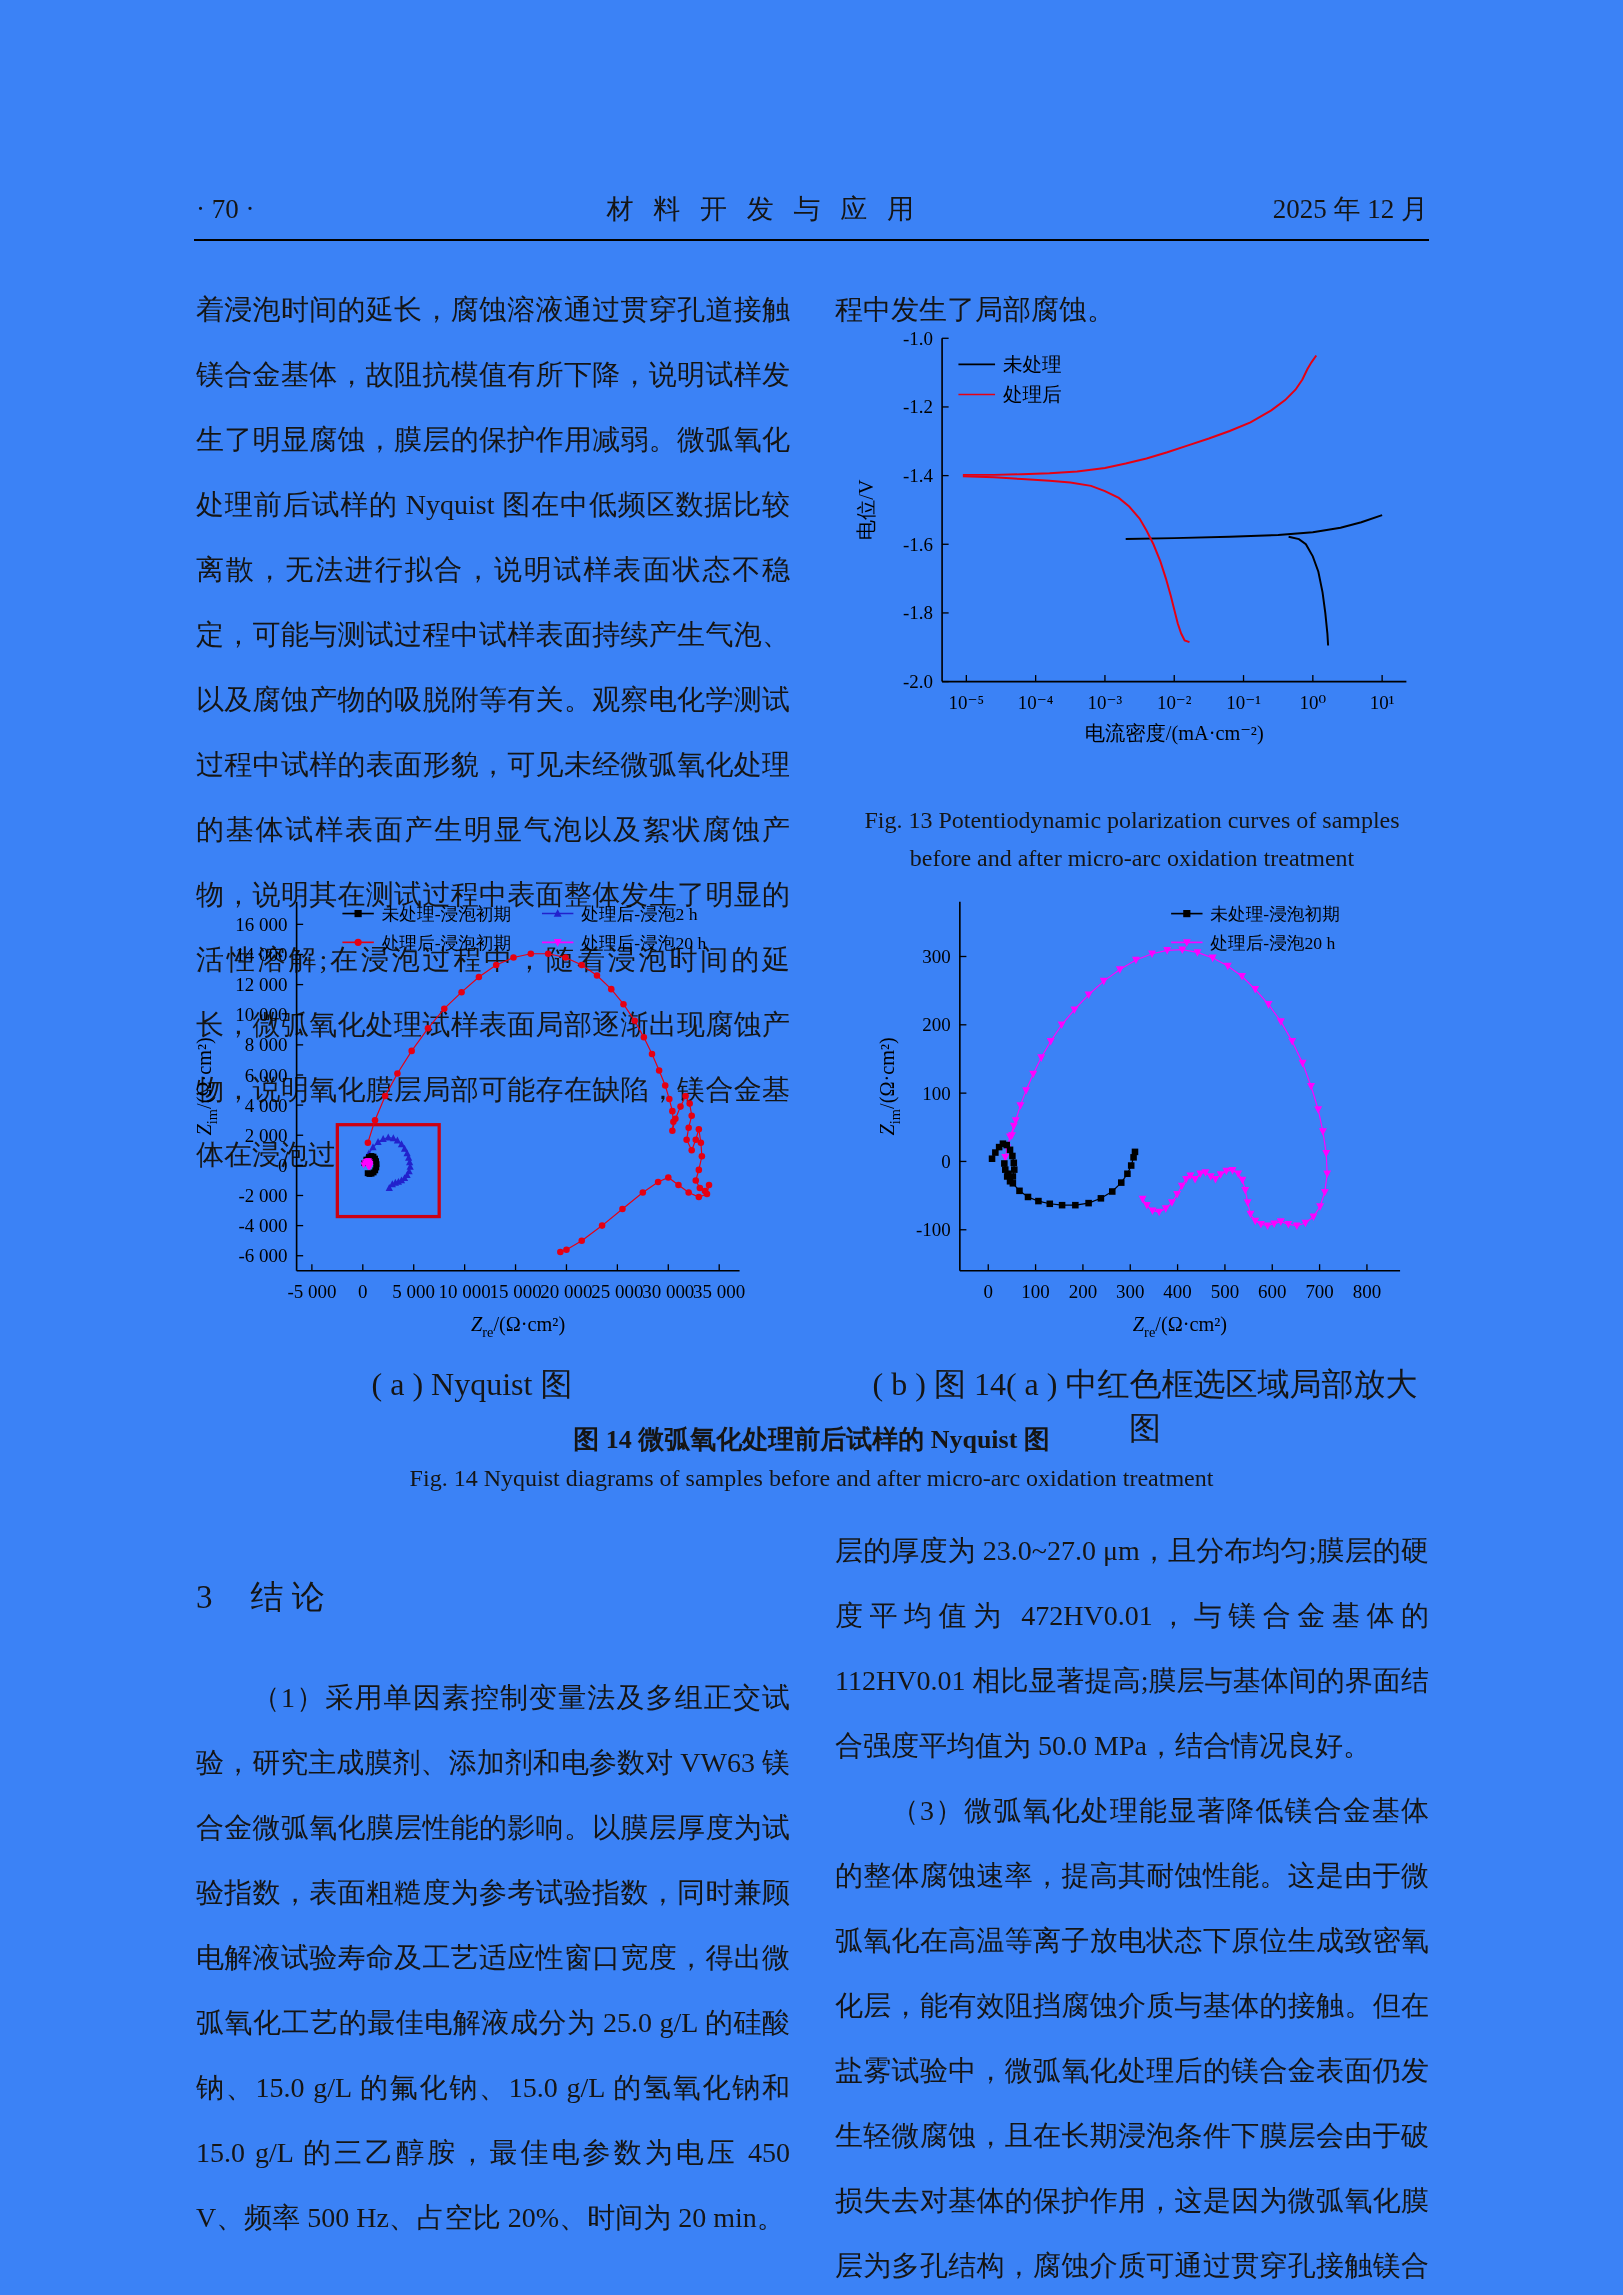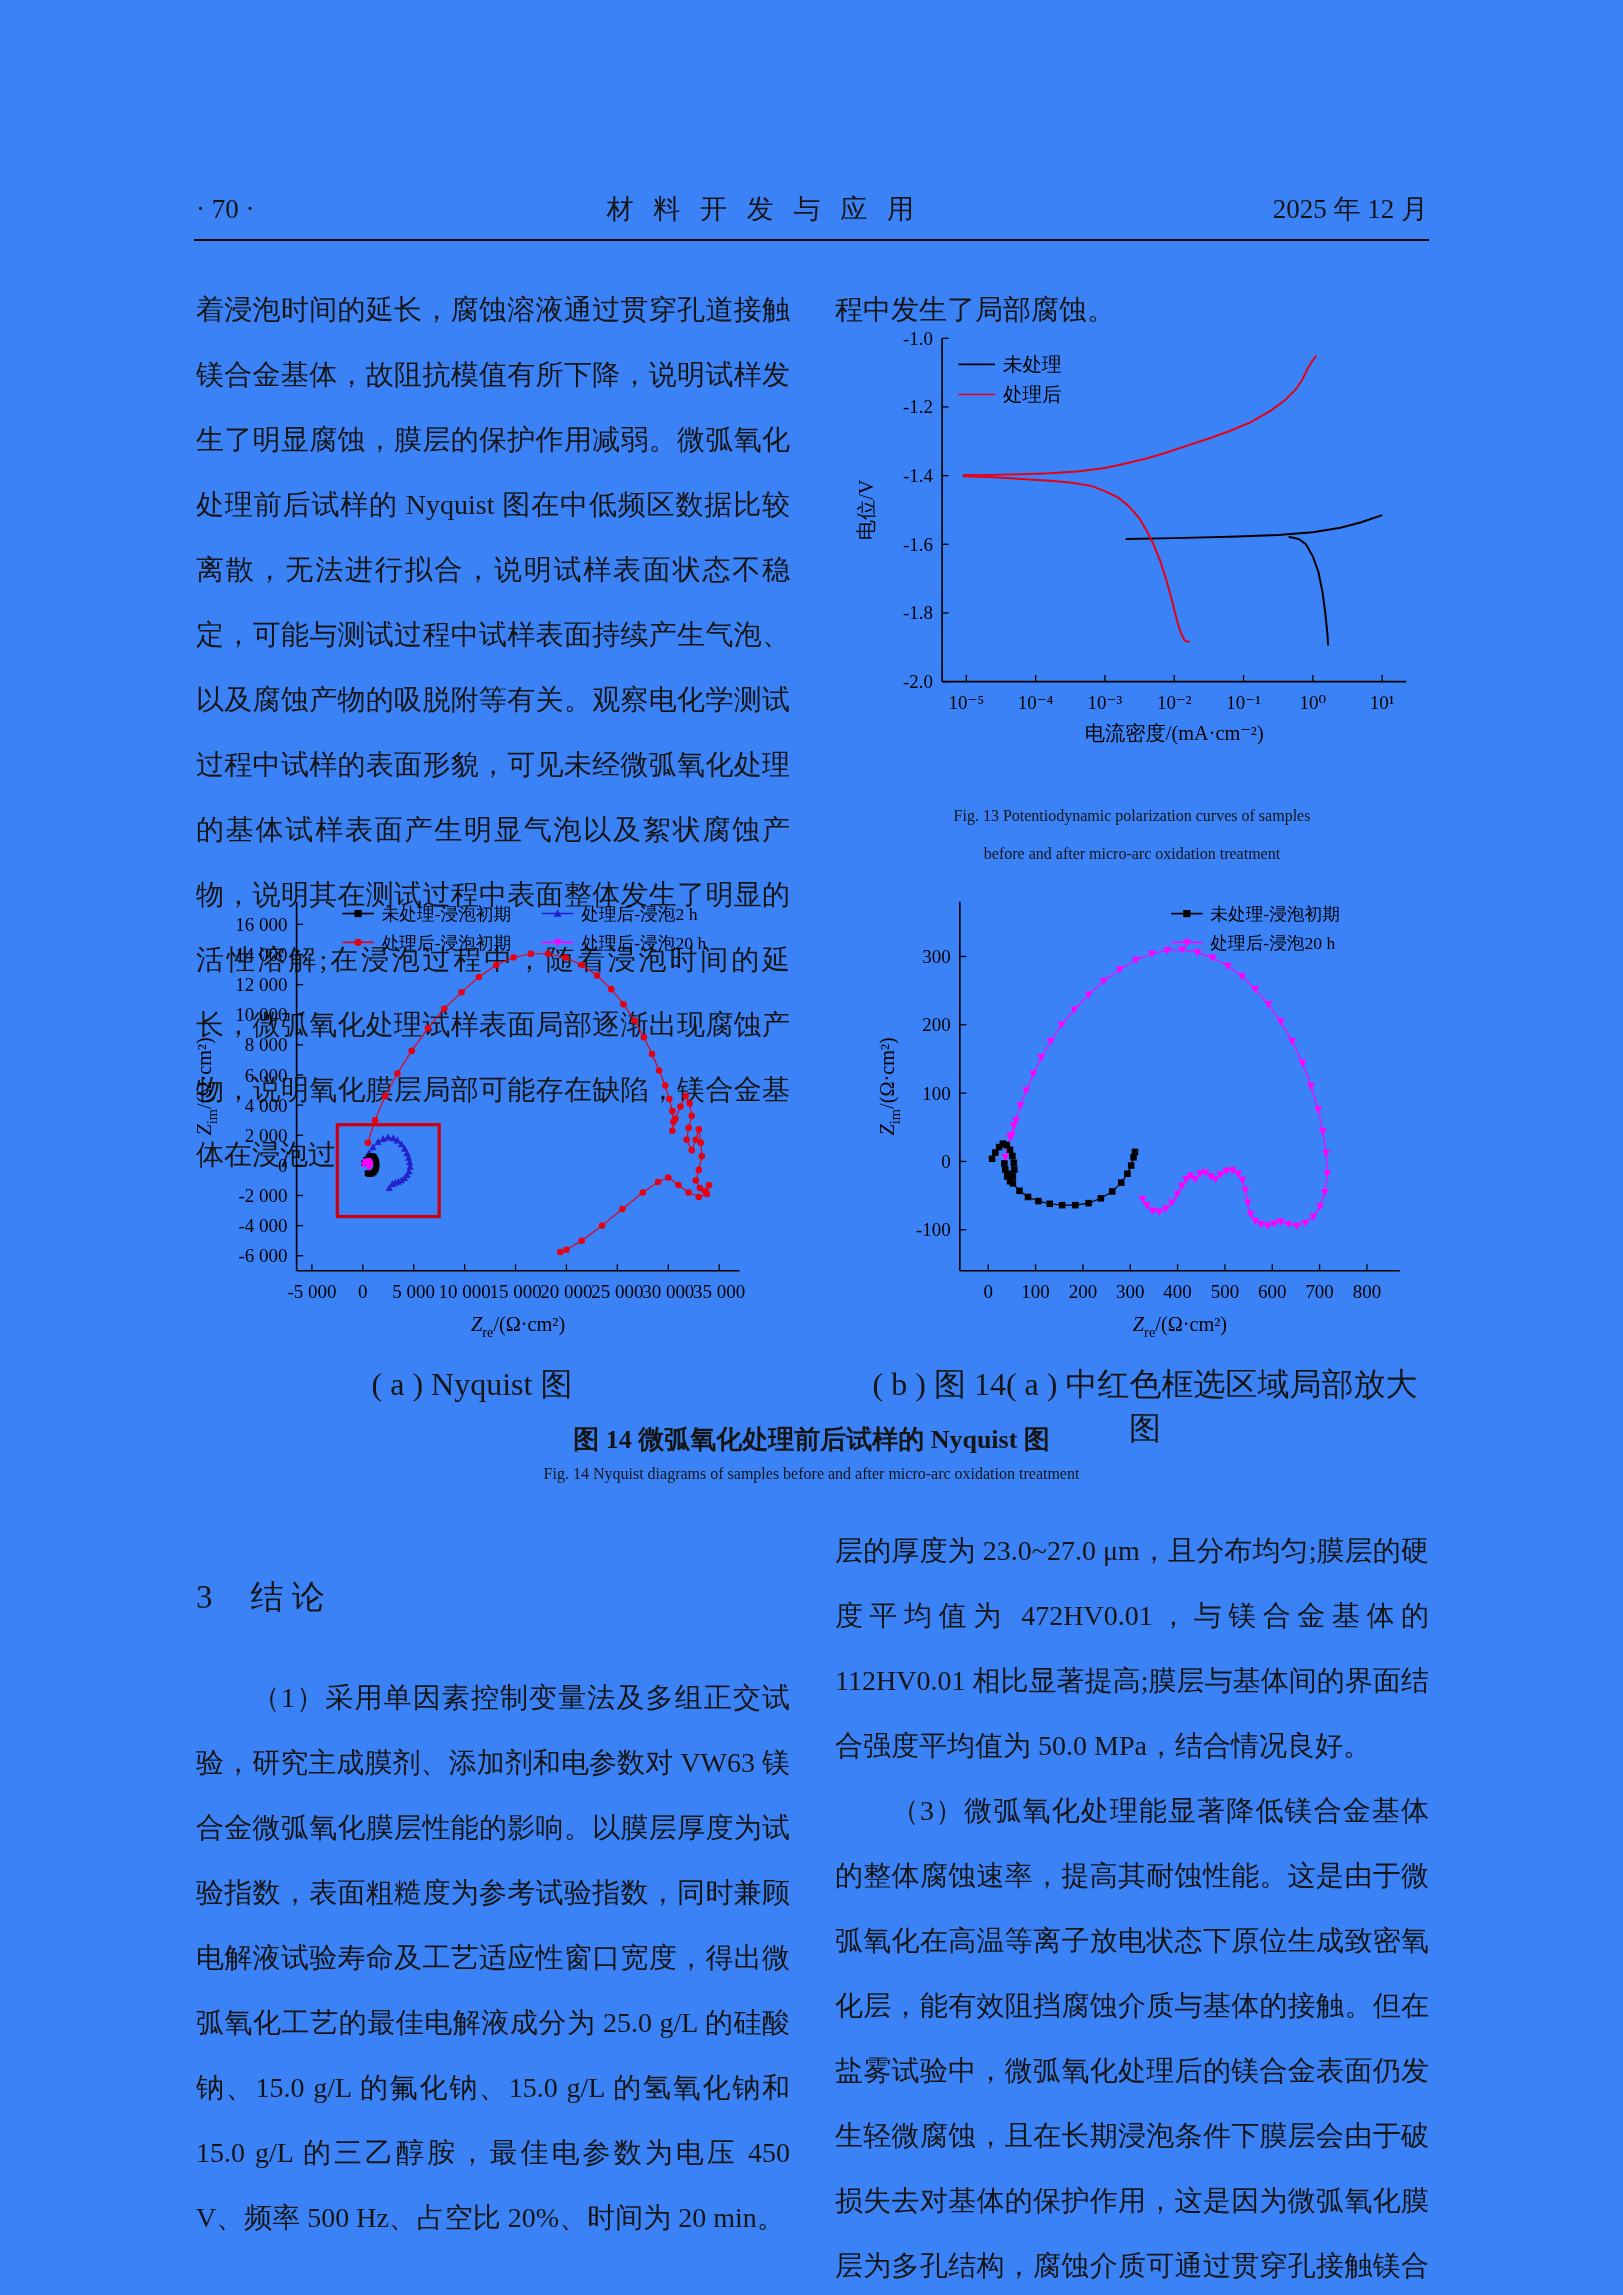--- a/index.html
+++ b/index.html
@@ -12,21 +12,21 @@
   .body-text{font-size:28px;line-height:65px;text-align:justify;margin:0;}
   .body-text p{margin:0;}
   .indent{text-indent:2em;}
   .left-top{position:absolute;left:196px;top:277px;width:594px;}
   .right-intro{position:absolute;left:835px;top:277px;width:594px;}
   .chart{position:absolute;}
   .fig13{left:844px;top:325px;width:582px;height:432px;}
   .fig14a{left:182px;top:890px;width:576px;height:458px;}
   .fig14b{left:865px;top:890px;width:556px;height:458px;}
   .cap-cn{position:absolute;margin:0;text-align:center;font-weight:700;font-size:26px;}
-  .cap-en{position:absolute;margin:0;text-align:center;font-size:16px;}
+  .cap-en{position:absolute;margin:0;text-align:center;font-size:24px;}
   .cap-sub{position:absolute;margin:2px;text-align:center;font-size:32px;}
   .fig13-cap{left:835px;top:765px;width:594px;}
   .fig13-en1{left:835px;top:807px;width:594px;}
   .fig13-en2{left:835px;top:845px;width:594px;}
   .suba{left:182px;top:1361px;width:576px;}
   .subb{left:865px;top:1361px;width:556px;}
   .fig14-cap{left:0;top:1422px;width:1623px;}
   .fig14-en{left:0;top:1465px;width:1623px;}
   .section-head{position:absolute;left:196px;top:1575px;font-size:33px;}
   .section-head .sh-num{margin-right:38px;}

